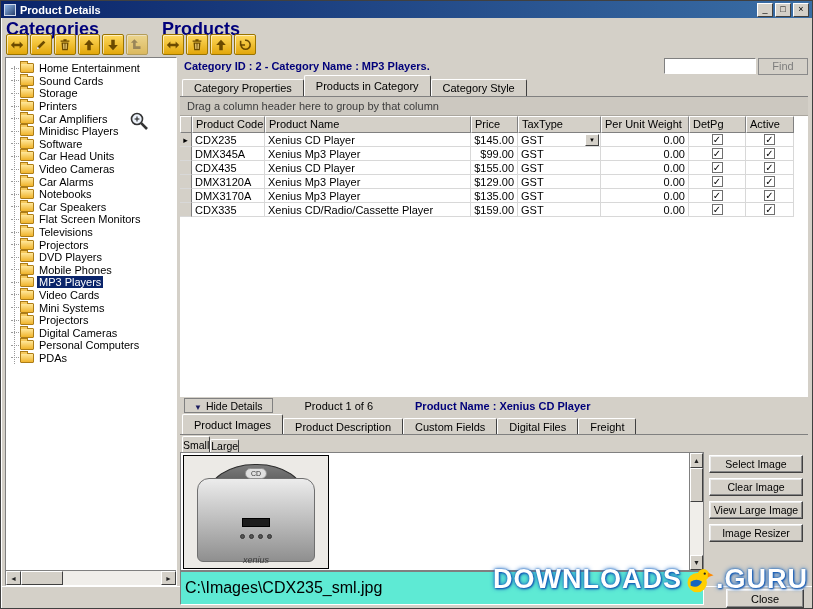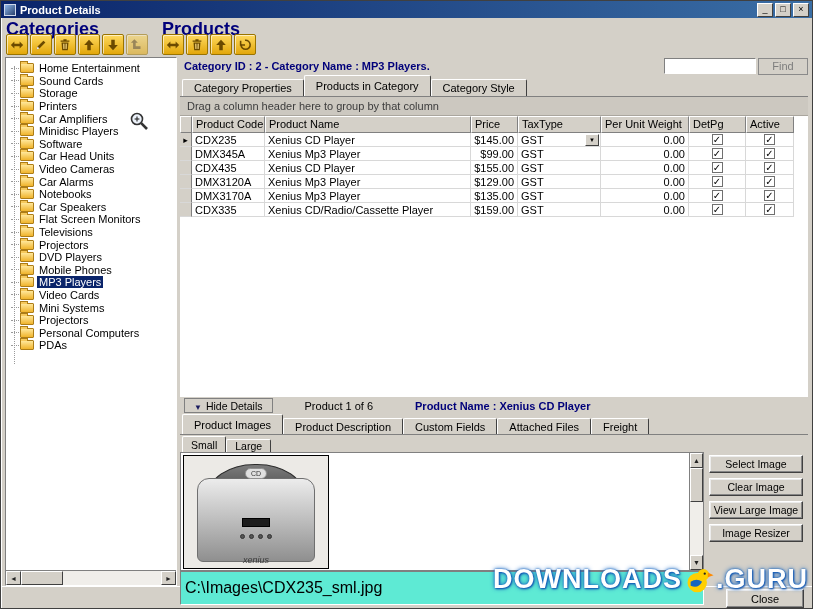--- a/index.html
+++ b/index.html
@@ -83,21 +83,21 @@
   .record-pos { margin-left:32px; }
   .detail-product-name { margin-left:42px; color:#00007a; font-weight:bold; }
 
   .detail-tabs { height:20px; }
   .detail-tabs .tab { height:16px; }
   .detail-tabs .tab.active { height:20px; }
 
   .detail-area { display:flex; height:137px; border-top:1px solid #808080; }
   .detail-left { flex:1; display:flex; flex-direction:column; }
   .size-tabs { display:flex; align-items:flex-end; height:17px; background:#d4d0c8; padding-left:2px; }
-  .size-tabs .tab { height:13px; padding:0 8px; font-size:10.5px; }
+  .size-tabs .tab { height:13px; padding:0 0; font-size:10.5px; }
   .size-tabs .tab.active { height:16px; }
   .image-row { flex:1; display:flex; }
   .image-canvas { flex:1; background:#fff; border:1px solid #808080; border-right:none; position:relative; }
   .vscroll { width:15px; display:flex; flex-direction:column; border:1px solid #808080; }
   .vscroll .sb-btn { width:auto; height:15px; }
   .vscroll .sb-track { flex:1; }
   .vscroll .sb-thumb { left:0; right:0; top:0; height:34px; }
   .image-buttons { width:104px; background:#d4d0c8; display:flex; flex-direction:column; gap:5px; padding:20px 5px 0 5px; }
   .img-btn { height:18px; background:#d4d0c8; border:1px solid; border-color:#fff #404040 #404040 #fff;
              box-shadow: inset -1px -1px 0 #868686, inset 1px 1px 0 #ececec; font:10.5px "Liberation Sans",sans-serif; }
@@ -332,20 +332,25 @@
   </div>
           <div class="tree-item">
     <span class="connector"></span>
     <span class="folder"></span>
     <span class="tree-label">Mini Systems</span>
   </div>
           <div class="tree-item">
     <span class="connector"></span>
     <span class="folder"></span>
     <span class="tree-label">Projectors</span>
+  </div>
+          <div class="tree-item">
+    <span class="connector"></span>
+    <span class="folder"></span>
+    <span class="tree-label">Digital Cameras</span>
   </div>
           <div class="tree-item">
     <span class="connector"></span>
     <span class="folder"></span>
     <span class="tree-label">Personal Computers</span>
   </div>
           <div class="tree-item">
     <span class="connector"></span>
     <span class="folder"></span>
     <span class="tree-label">PDAs</span>
@@ -495,21 +500,21 @@
           <span>Hide Details</span>
         </span>
         <span class="record-pos">Product 1 of 6</span>
         <span class="detail-product-name">Product Name : Xenius CD Player</span>
       </div>
 
       <div class="tabs detail-tabs">
           <span class="tab active">Product Images</span>
           <span class="tab">Product Description</span>
           <span class="tab">Custom Fields</span>
-          <span class="tab">Attached Files</span>
+          <span class="tab">Digital Files</span>
           <span class="tab">Freight</span>
         </div>
 
       <div class="detail-area">
         <div class="detail-left">
           <div class="size-tabs">
               <span class="tab active">Small</span>
               <span class="tab">Large</span>
             </div>
           <div class="image-row">

